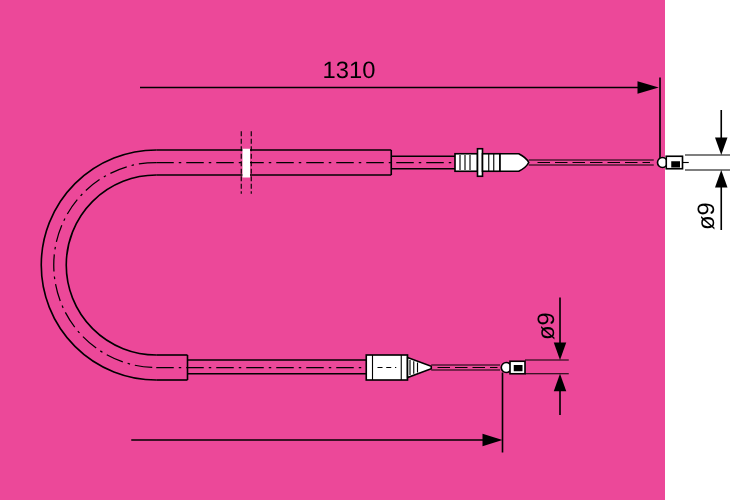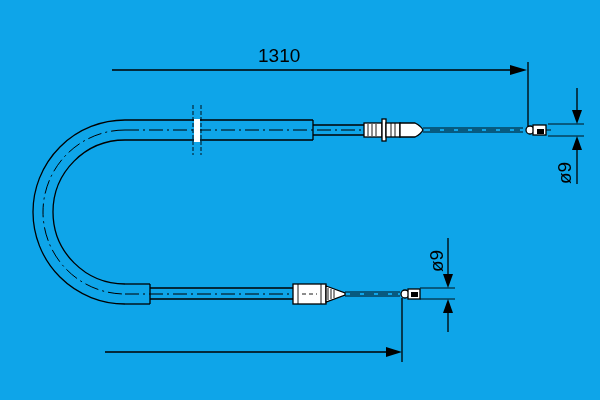--- a/index.html
+++ b/index.html
@@ -1,17 +1,17 @@
 <!DOCTYPE html>
 <html><head>
 <meta charset="utf-8">
 <style>
   html, body { margin: 0; padding: 0; background: #ffffff; }
   body { width: 600px; height: 400px; overflow: hidden; }
-  #canvas { position: relative; width: 600px; height: 400px; background: #0ea5e9; }
+  #canvas { position: relative; width: 532px; height: 400px; background: #ec4899; }
   svg { position: absolute; left: 0; top: 0; }
   .lbl { font-family: "Liberation Sans", sans-serif; font-size: 19px; fill: #000000; }
   .ln { stroke: #000; stroke-width: 1.3; fill: none; }
   .thin { stroke: #000; stroke-width: 0.9; fill: none; }
   .center { stroke: #000; stroke-width: 1; fill: none; stroke-dasharray: 14 4 2 4; }
   .fill-w { fill: #ffffff; stroke: #000; stroke-width: 1.3; }
   .fill-b { fill: #000; stroke: none; }
 </style>
 </head>
 <body>

